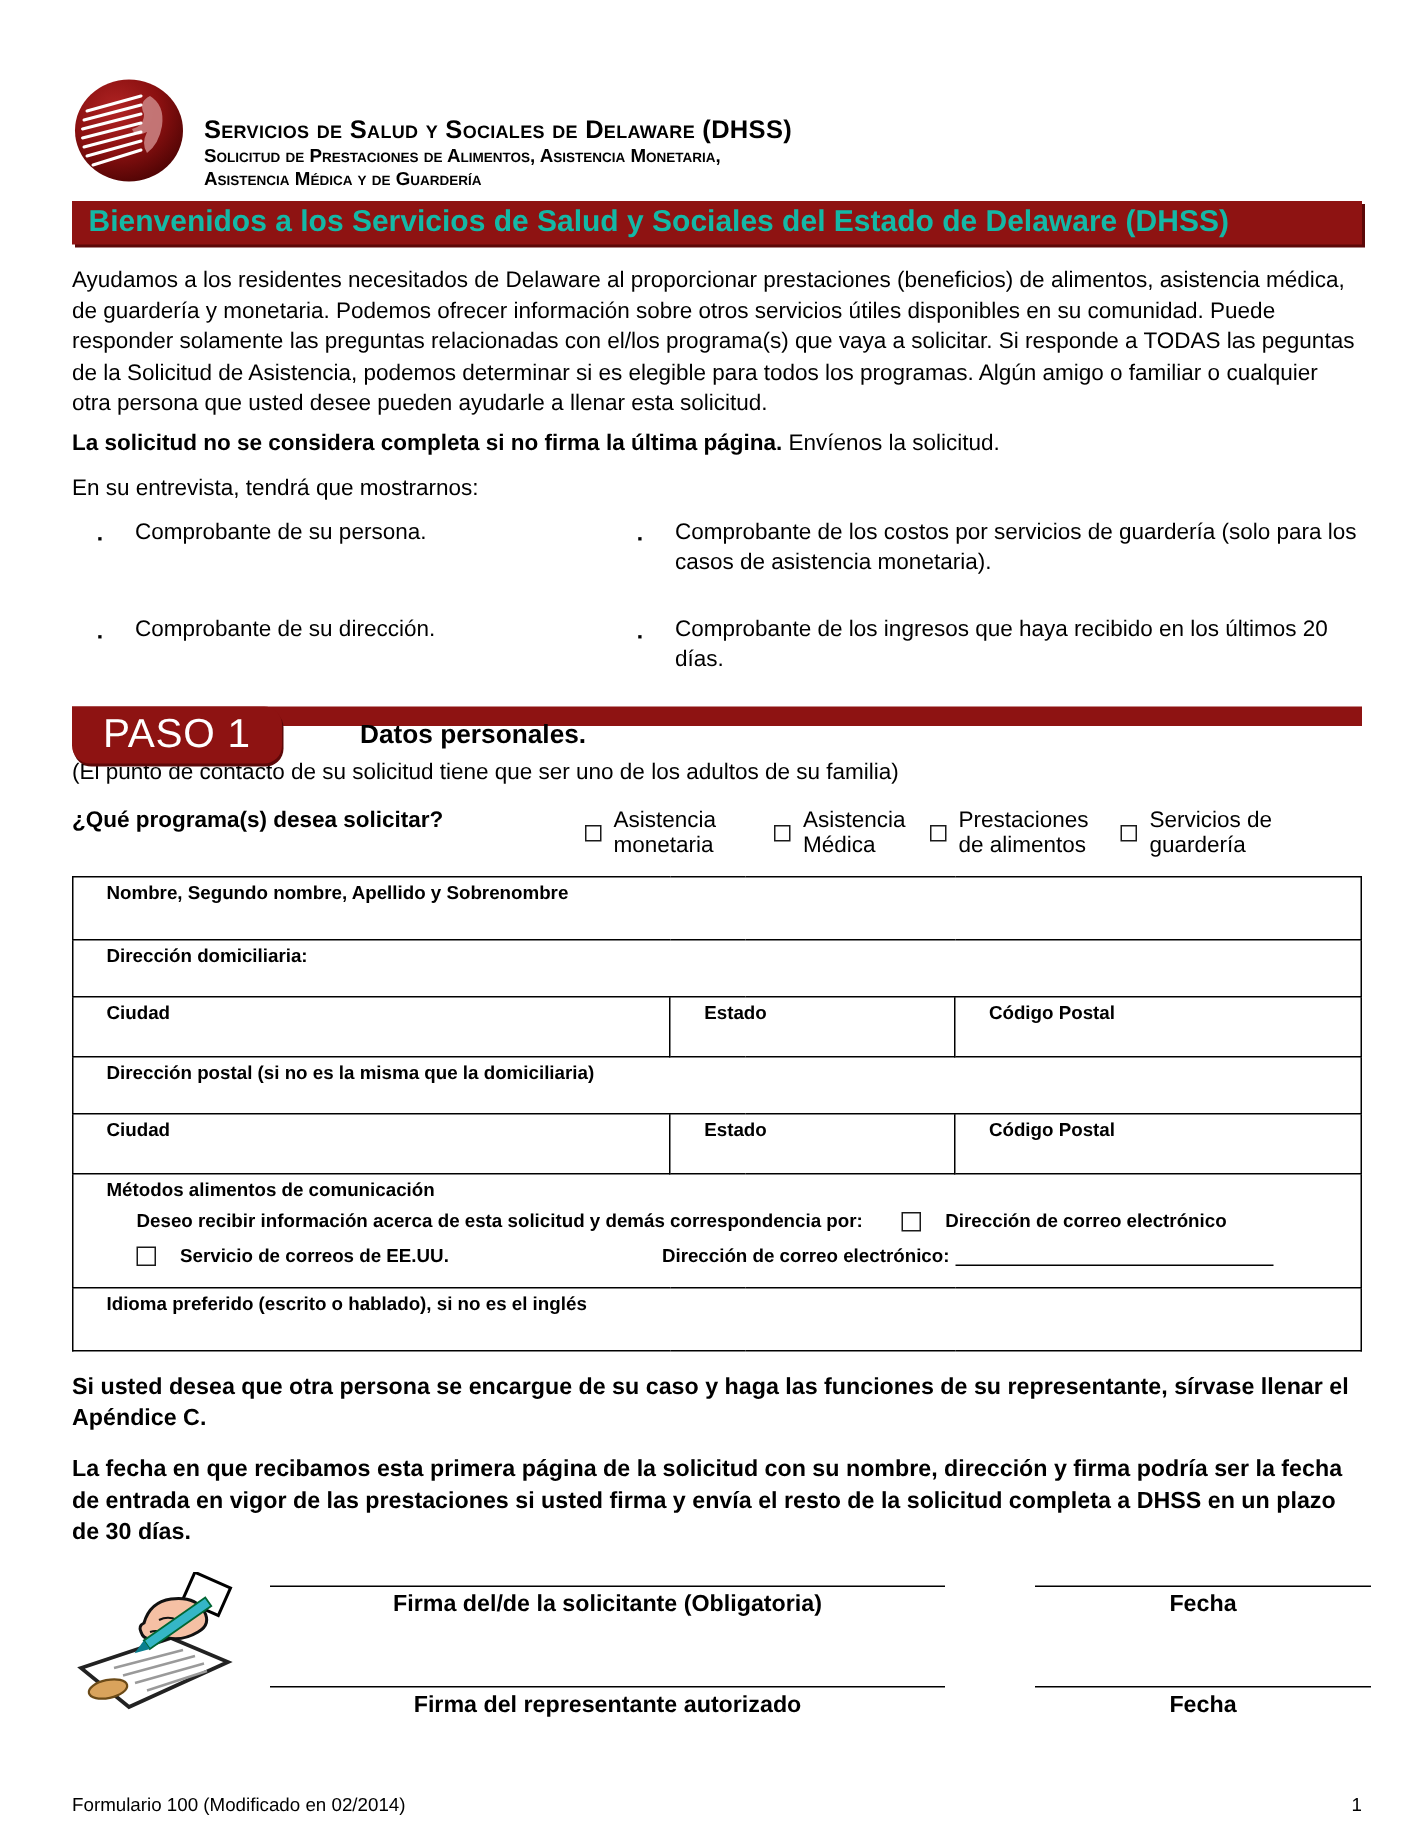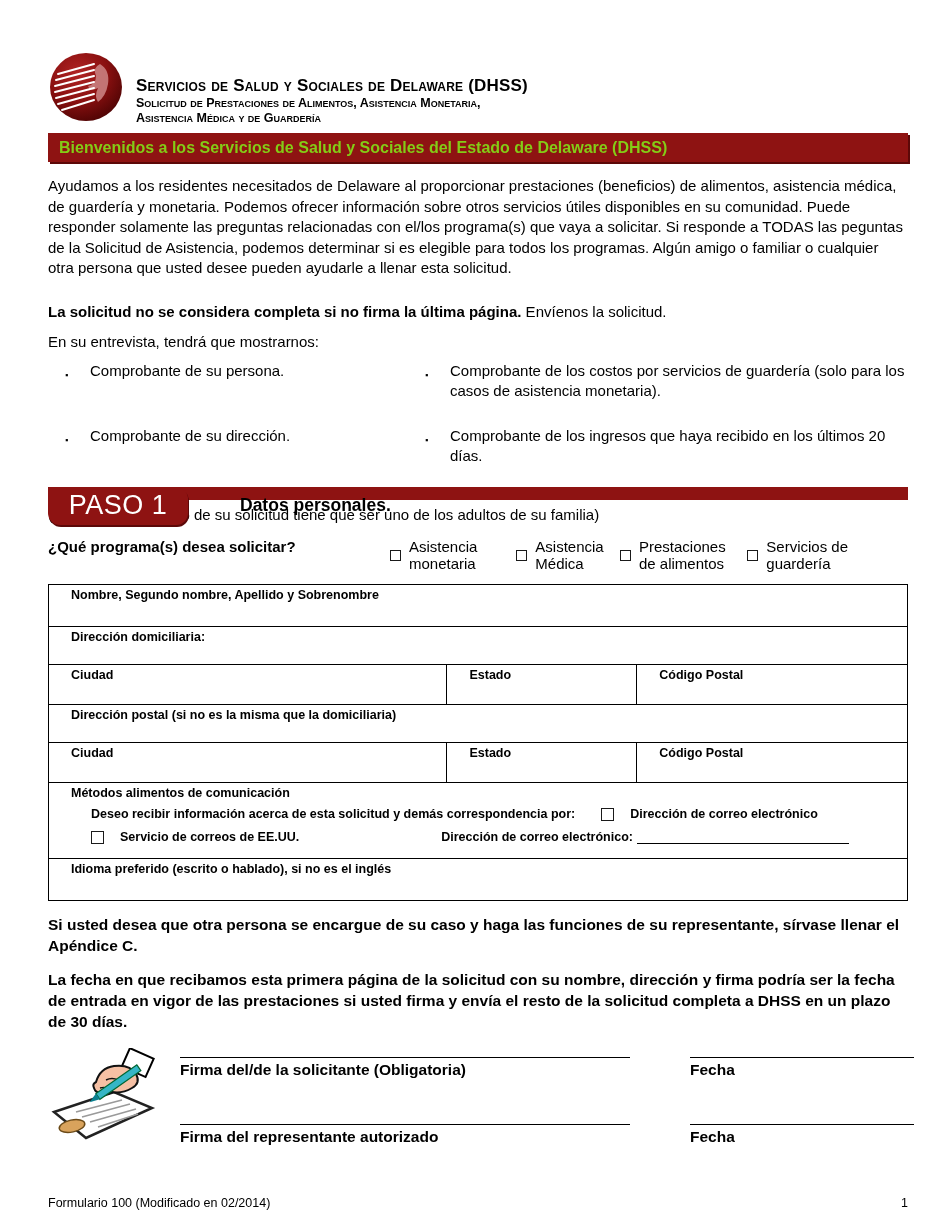--- a/index.html
+++ b/index.html
@@ -25,29 +25,29 @@
     font-size:17px; letter-spacing:.2px; line-height:20px;
   }
   .hdr-sub {
     font-variant:small-caps; font-weight:bold;
     font-size:12.5px; line-height:15px;
   }
 
   
   .banner {
     margin-top:7px; height:31px;
-    background:#8e1312; color:#84cc16;
-    font-weight:bold; font-size:16px;
+    background:#8e1312; color:#14b8a6;
+    font-weight:bold; font-size:20px;
     line-height:29px; padding:0 0 0 11px;
     box-shadow:2px 2px 0 #5c0808;
   }
 
   
   .para { margin-top:14px; font-size:15px; line-height:20.5px; }
-  .sent { margin-top:24px; font-size:15px; }
+  .sent { margin-top:7px; font-size:15px; }
   .sent b { font-weight:bold; }
   .interview { margin-top:13px; font-size:15px; }
 
   .bullets {
     margin-top:11px; padding-left:17px;
     display:grid; grid-template-columns:340px 1fr;
     column-gap:20px; row-gap:24px;
     font-size:15px; line-height:20.5px;
   }
   .bullet { display:flex; }
@@ -94,21 +94,21 @@
   .email-label { margin-left:142px; }
   .email-line {
     flex:1; border-bottom:1.3px solid #000;
     height:13px; margin:0 36px 0 4px;
   }
 
   
   .note-b { margin-top:13px; font-weight:bold; font-size:15.5px; line-height:21px; }
 
   
-  .sig-area { position:relative; margin-top:14px; padding-left:132px; min-height:150px; }
+  .sig-area { position:relative; margin-top:14px; padding-left:132px; min-height:150px;text-align:center; }
   .sig-icon { position:absolute; left:2px; top:2px; }
   .sig-row { display:flex; }
   .sig-row + .sig-row { margin-top:34px; }
   .sig-main { width:450px; flex:0 0 450px; }
   .sig-date { width:224px; flex:0 0 224px; margin-left:60px; }
   .sig-line { border-bottom:1.7px solid #000; height:12px; margin-bottom:3px; }
   .sig-lab { font-weight:bold; font-size:15.5px; }
 
   
   .footer {

